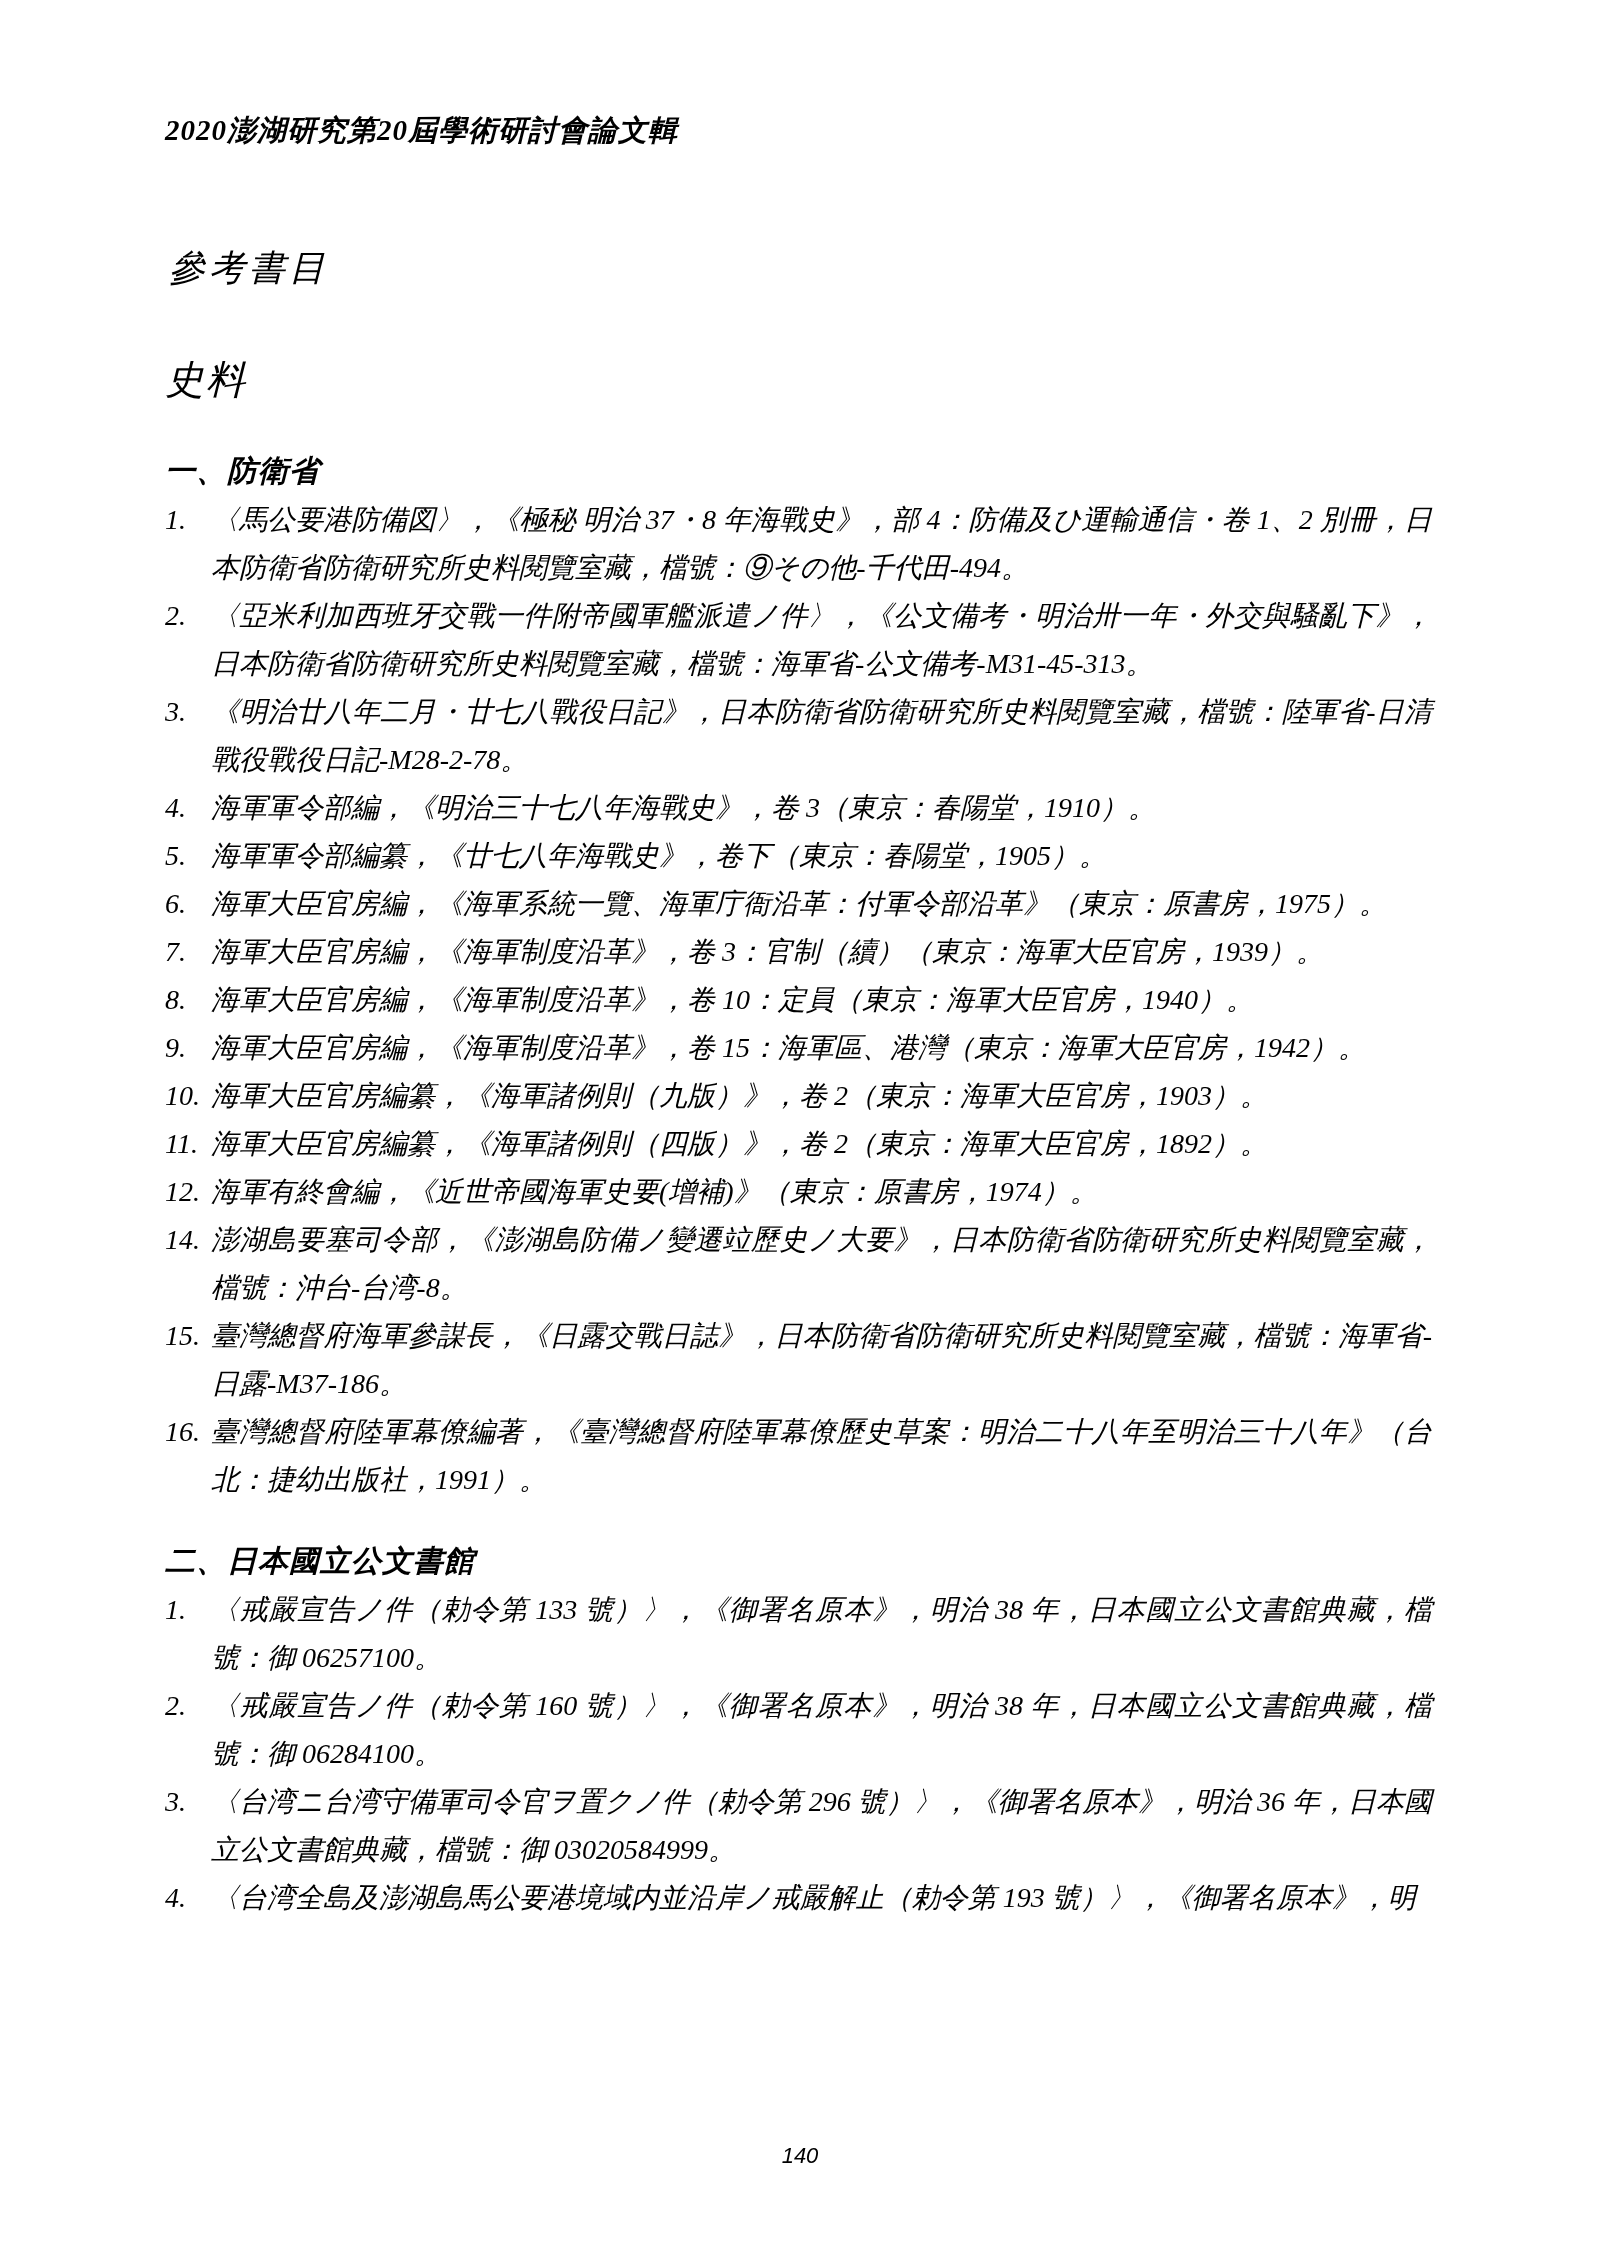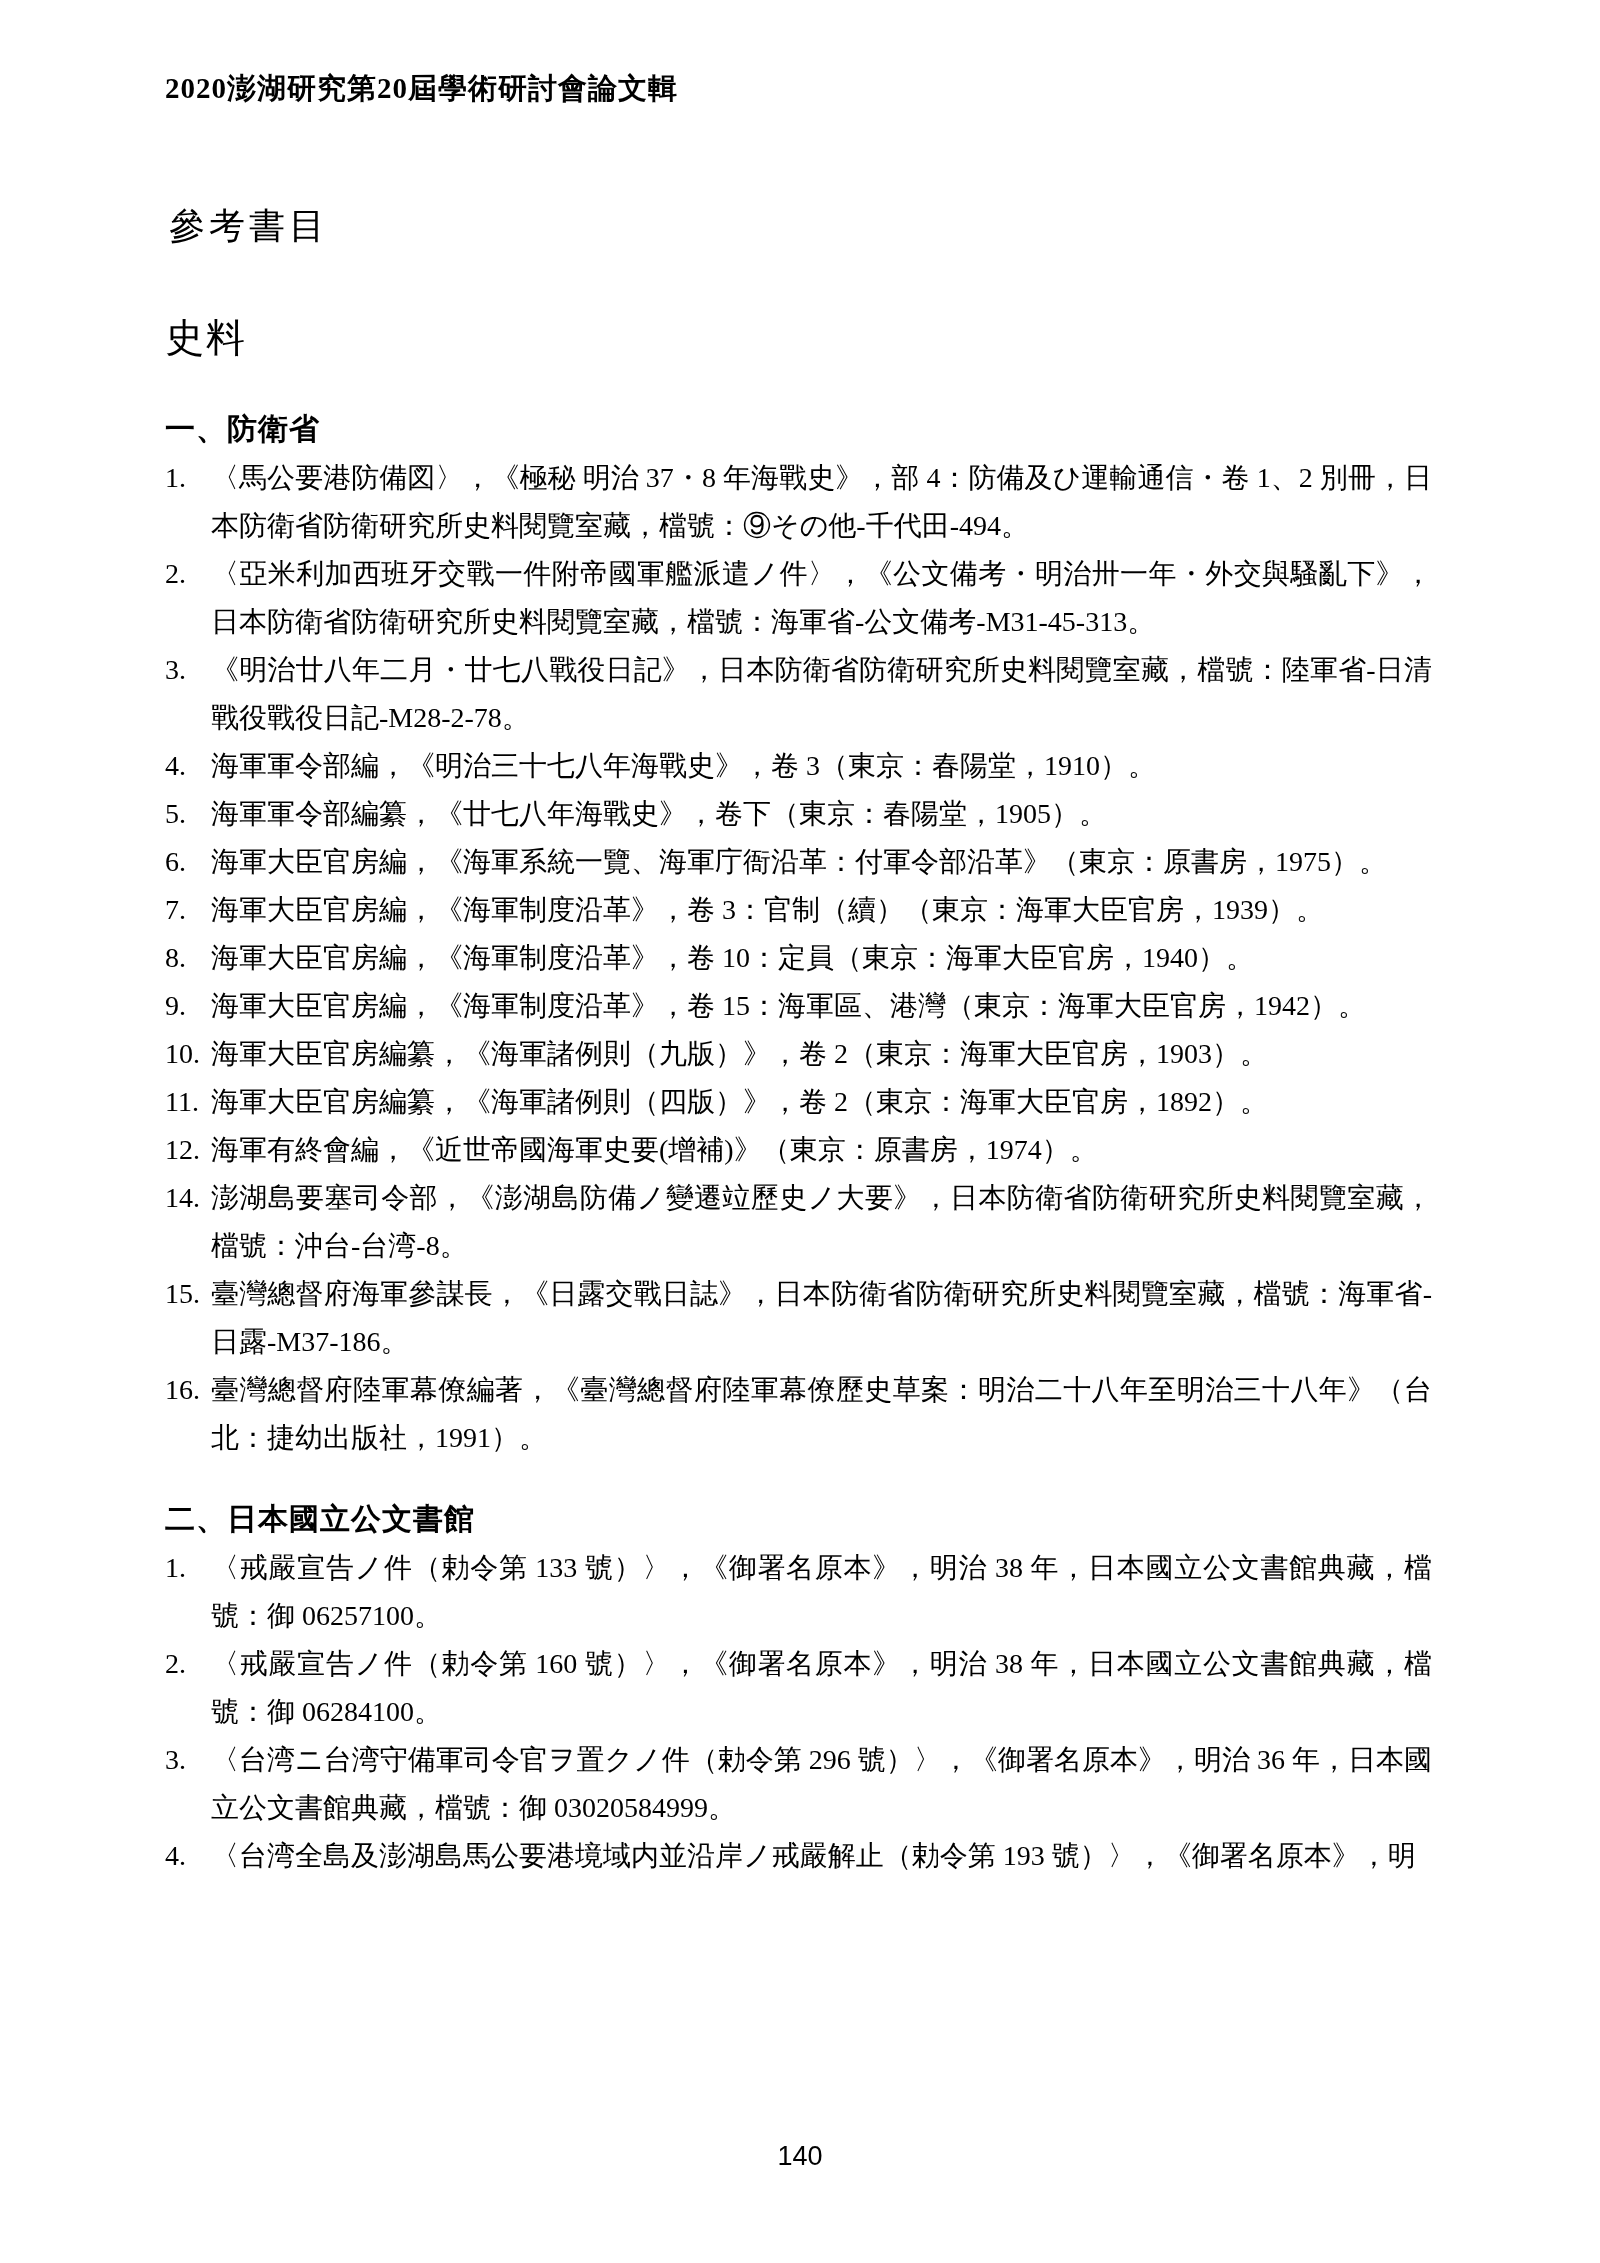--- a/index.html
+++ b/index.html
@@ -13,21 +13,22 @@
     color: #000000;
     font-family: "Liberation Serif", "DejaVu Serif", serif;
     position: relative;
     overflow: hidden;
   }
   .page {
     position: relative;
     width: 1600px;
     height: 1678px;
     box-sizing: border-box;
-    padding: 70px 168px 0 165px;
+    padding: 112px 168px 0 165px;
+    font-style: italic;
   }
   .running-header {
     font-size: 29px;
     font-weight: bold;
     line-height: 36px;
     font-family: "Liberation Serif", "DejaVu Serif", serif;
     letter-spacing: 1px;
   }
   .doc-title {
     margin: 92px 0 0 4px;
@@ -70,21 +71,21 @@
   .bib-text {
     flex: 1 1 auto;
     text-align: justify;
   }
   .page-number {
     position: absolute;
     top: 2140px;
     left: 0;
     width: 1600px;
     text-align: center;
-    font-size: 27px;
+    font-size: 22px;
     line-height: 32px;
     font-family: "Liberation Sans", "DejaVu Sans", sans-serif;
   }
 </style>
 </head>
 <body>
 
 <div class="page">
   <div class="running-header">2020澎湖研究第20屆學術研討會論文輯</div>
 

